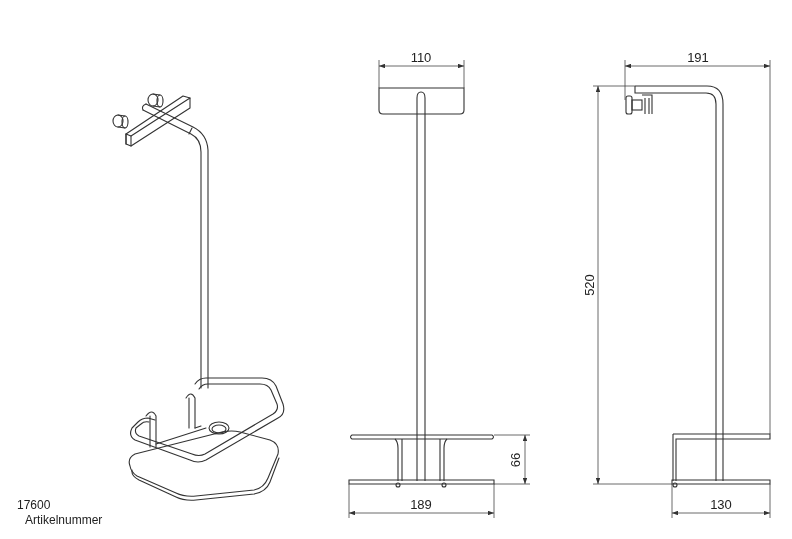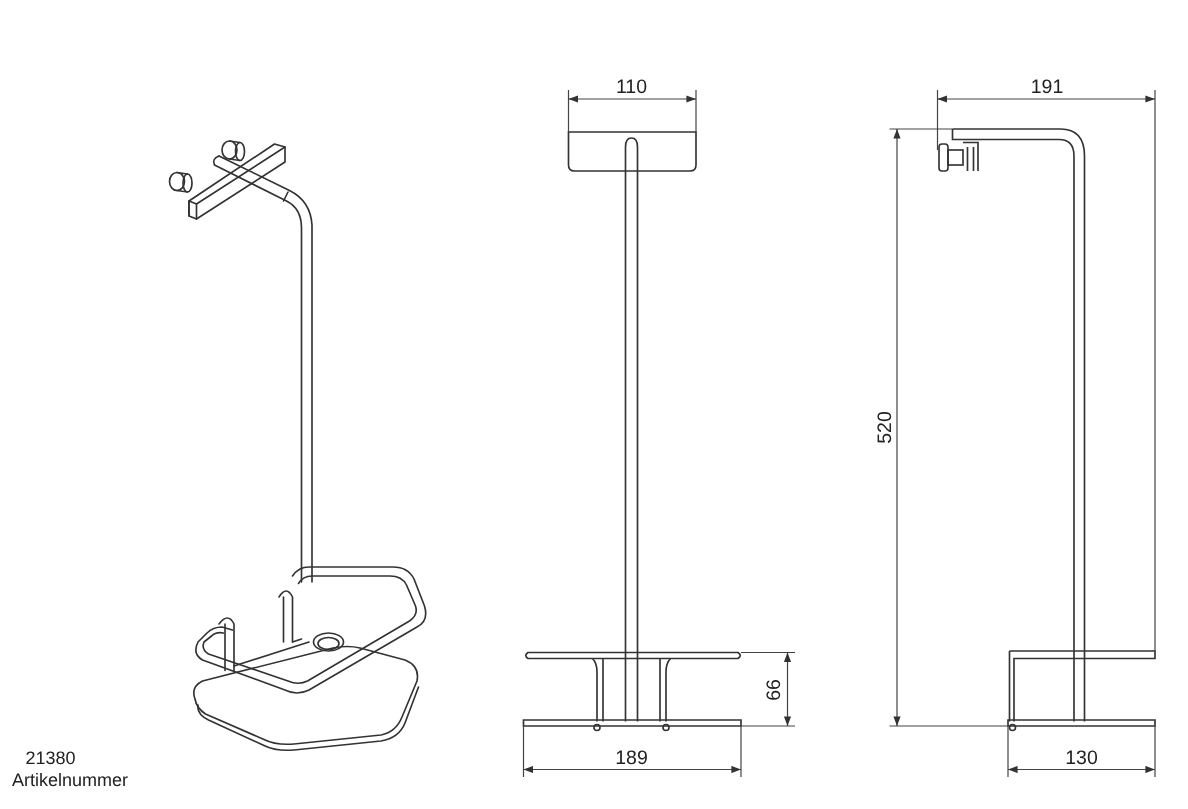--- a/index.html
+++ b/index.html
@@ -117,14 +117,14 @@
   </g>
 
   <text class="dim" x="421" y="62" text-anchor="middle">110</text>
   <text class="dim" x="421" y="509" text-anchor="middle">189</text>
   <text class="dim" x="520" y="460" text-anchor="middle" transform="rotate(-90 520 460)">66</text>
   <text class="dim" x="698" y="62" text-anchor="middle">191</text>
   <text class="dim" x="594" y="285" text-anchor="middle" transform="rotate(-90 594 285)">520</text>
   <text class="dim" x="721" y="509" text-anchor="middle">130</text>
 </svg>
 
-<div class="lbl" style="left:17px; top:498px;">21380</div>
-<div class="lbl" style="left:8px; top:513px;">Artikelnummer</div>
+<div class="lbl" style="left:17px; top:498px;">17600</div>
+<div class="lbl" style="left:25px; top:513px;">Artikelnummer</div>
 
 </body></html>

